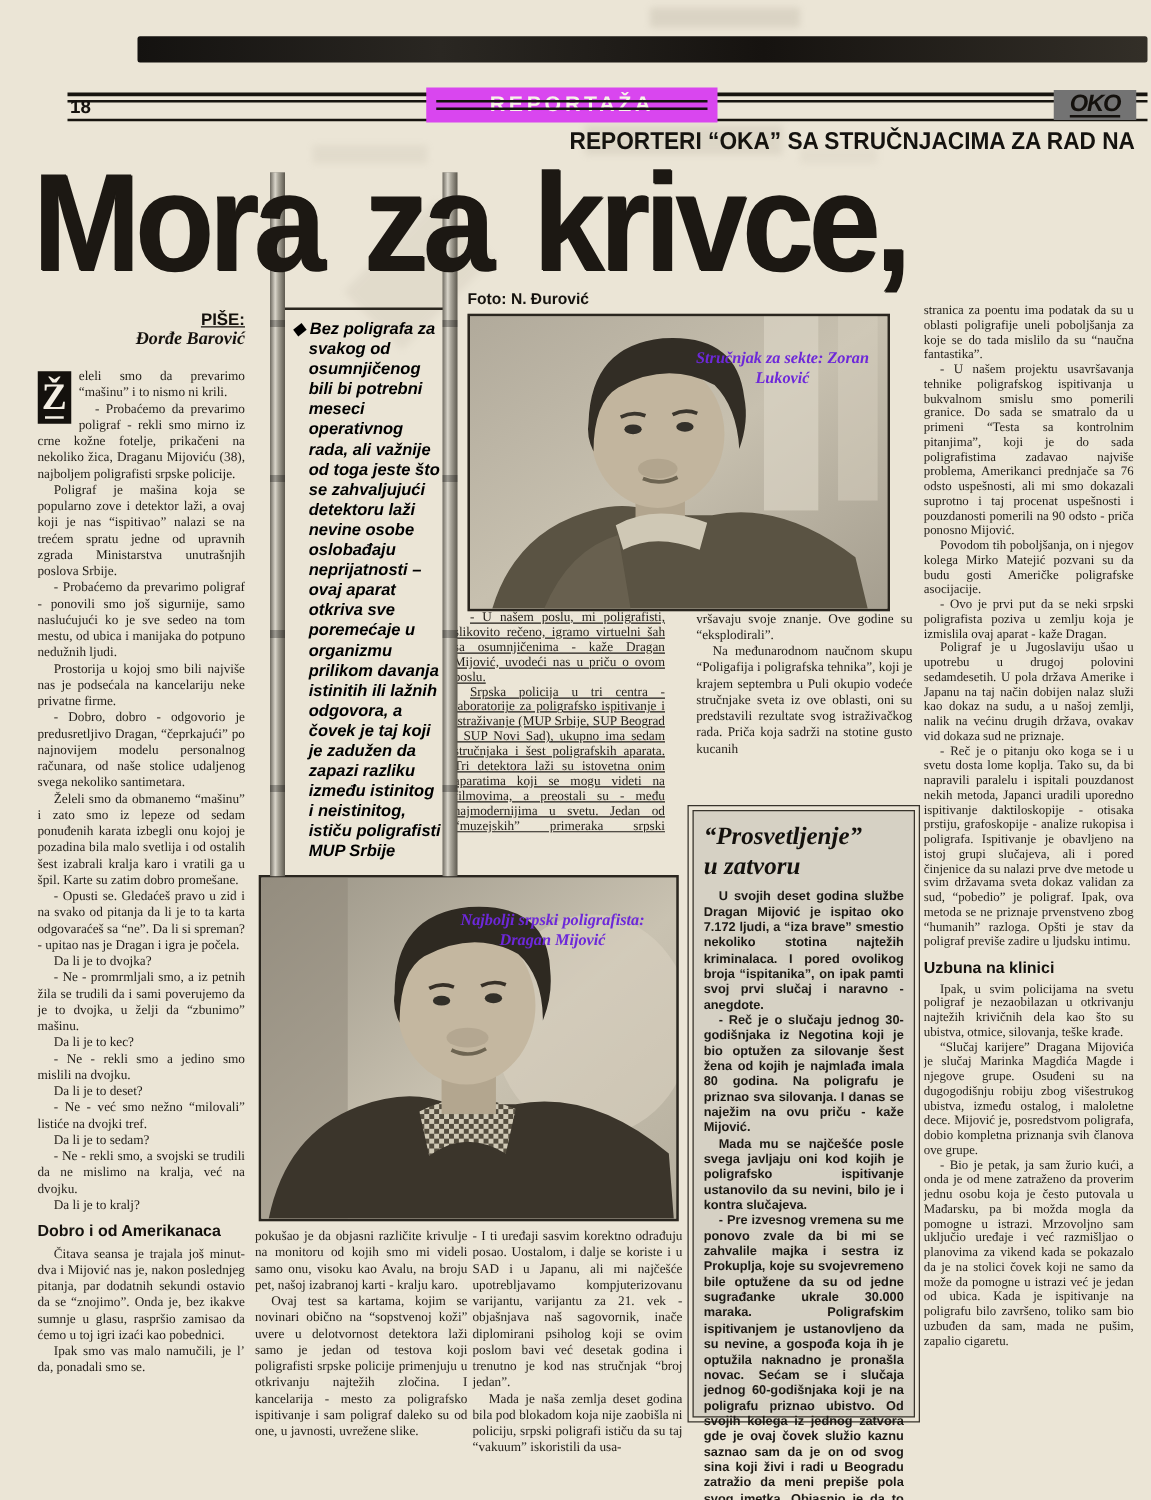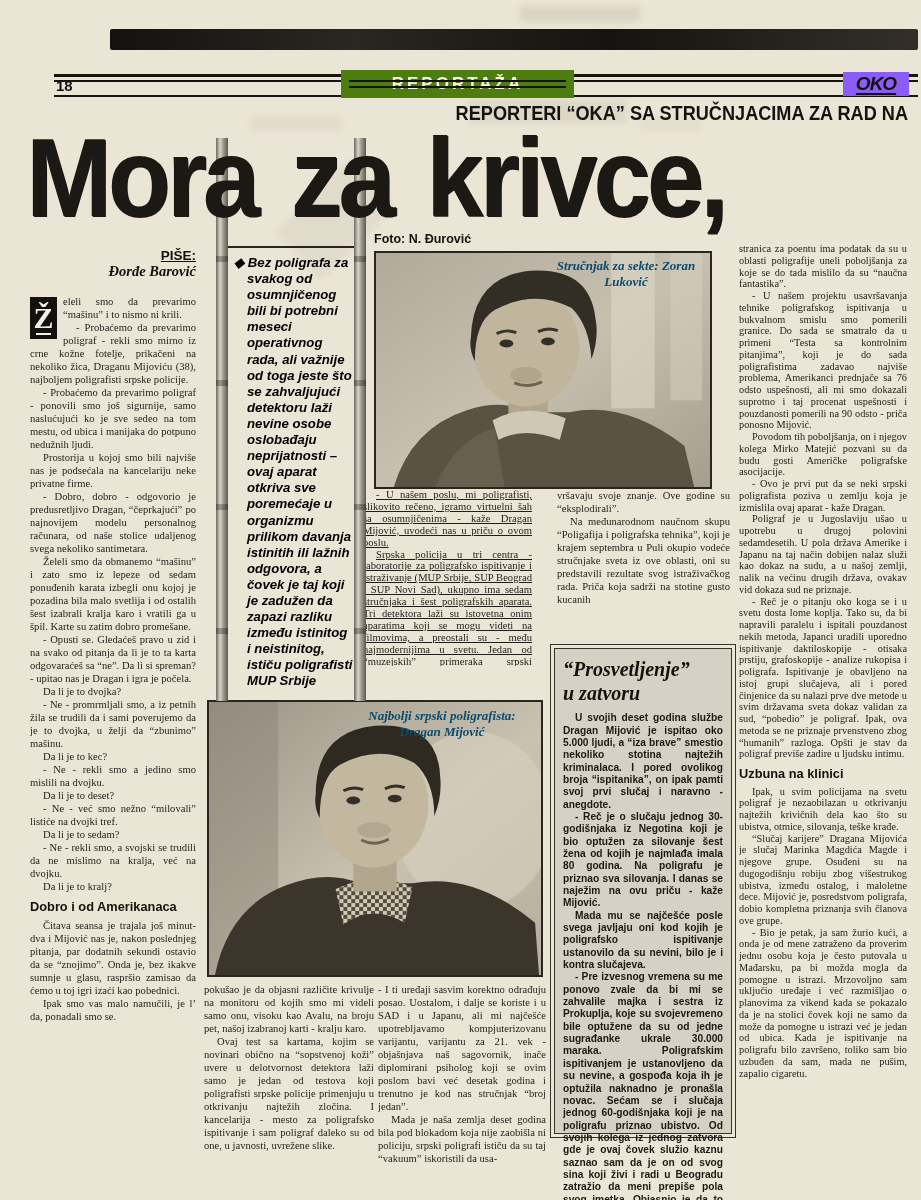--- a/index.html
+++ b/index.html
@@ -18,27 +18,27 @@
   .g3{left:250px;top:116px;width:92px;height:15px;opacity:.14;}
   .g4{left:640px;top:118px;width:62px;height:13px;opacity:.11;}
   .g5{left:520px;top:6px;width:120px;height:16px;opacity:.25;}
 
   
   .rule{background:#17140f;}
   .rule-a{left:54px;top:74px;width:864px;height:3px;}
   .rule-b{left:54px;top:80px;width:864px;height:1.5px;}
   .rule-c{left:54px;top:95px;width:864px;height:2px;}
   .page-number{left:56px;top:77px;font:bold 15px "Liberation Sans",sans-serif;color:#14110d;z-index:3;}
-  .section-banner{left:341px;top:70px;width:233px;height:28px;background:#4d7c0f;color:#f6f2e7;
+  .section-banner{left:341px;top:70px;width:233px;height:28px;background:#d946ef;color:#f6f2e7;
      display:flex;align-items:center;justify-content:center;font:bold 17px "Liberation Sans",sans-serif;
      letter-spacing:3px;z-index:3;}
   .section-banner::before,.section-banner::after{content:"";position:absolute;left:8px;right:8px;height:1.6px;background:#15130f;z-index:4;}
   .section-banner::before{top:10px;} .section-banner::after{top:16px;}
   .banner-text{position:relative;z-index:3;}
-  .logo{left:843px;top:72px;width:66px;height:24px;background:#8b5cf6;display:flex;align-items:center;
+  .logo{left:843px;top:72px;width:66px;height:24px;background:#737373;display:flex;align-items:center;
      justify-content:center;font:900 italic 19px "Liberation Sans",sans-serif;letter-spacing:-1px;
      color:#14110d;z-index:3;text-decoration:underline;text-decoration-thickness:2px;text-underline-offset:3px;}
 
   
   .kicker{top:102px;right:13px;width:540px;text-align:right;font:bold 19.5px "Liberation Sans",sans-serif;
      color:#15130f;transform:scaleX(.93);transform-origin:100% 50%;z-index:2;}
   .headline{left:26px;top:124px;width:894px;font:bold 103px/0.98 "Liberation Sans",sans-serif;
      letter-spacing:-4px;word-spacing:10px;color:#1c1813;white-space:nowrap;z-index:4;
      transform:scaleY(1.08);transform-origin:top left;text-shadow:1px 1px 0 #1c1813;}
 
@@ -58,21 +58,21 @@
   .byline{left:30px;top:248px;width:166px;text-align:right;z-index:2;}
   .byline-label{font:bold 13.5px "Liberation Sans",sans-serif;color:#14110d;text-decoration:underline;}
   .byline-author{font:bold italic 14.5px "Liberation Serif",serif;color:#14110d;}
 
   
   .photo{border:2px solid #2a261f;overflow:hidden;background:#bdb6a6;z-index:2;}
   .photo1{left:374px;top:251px;width:338px;height:238px;}
   .photo2{left:207px;top:700px;width:336px;height:277px;}
   .photo svg{display:block;width:100%;height:100%;}
   .photo-credit{left:374px;top:232px;font:bold 12.5px "Liberation Sans",sans-serif;color:#15120e;z-index:2;}
-  .photo-caption{font:bold italic 13px/1.25 "Liberation Serif",serif;text-align:center;color:#0c4a6e;z-index:3;}
+  .photo-caption{font:bold italic 13px/1.25 "Liberation Serif",serif;text-align:center;color:#6d28d9;z-index:3;margin-top:20px;}
   .cap1{left:548px;top:258px;width:156px;}
   .cap2{left:352px;top:708px;width:180px;}
 
   
   .body-col{font-size:10.6px;line-height:13px;text-align:justify;overflow:hidden;z-index:2;}
   .body-col p{margin:0;text-indent:13px;}
   .body-col p.ni{text-indent:0;}
   .col1{left:30px;top:295px;width:166px;height:868px;}
   .col2b{left:204px;top:983px;width:170px;height:214px;}
   .col3a{left:363px;top:489px;width:169px;height:177px;line-height:11.9px;text-decoration:underline;}
@@ -189,20 +189,21 @@
       <path d="M178 88 Q188 83 198 87" stroke="#362f26" stroke-width="3" fill="none"></path>
       <path d="M154 140 Q168 147 182 139" stroke="#6d6451" stroke-width="3" fill="none"></path>
       <ellipse cx="167" cy="130" rx="17" ry="8" fill="#a2957e" opacity=".45"></ellipse>
     </svg>
   </div>
   <div class="abs photo-caption cap2">Najbolji srpski poligrafista: Dragan Mijović</div>
 
   <div class="abs body-col col1">
     <p class="ni"><span class="dropcap">Ž</span><span>eleli smo da prevarimo “mašinu” i to nismo ni krili.</span></p>
     <p>- Probaćemo da prevarimo poligraf - rekli smo mirno iz crne kožne fotelje, prikačeni na nekoliko žica, Draganu Mijoviću (38), najboljem poligrafisti srpske policije.</p>
+    <p>Poligraf je mašina koja se popularno zove i detektor laži, a ovaj koji je nas “ispitivao” nalazi se na trećem spratu jedne od upravnih zgrada Ministarstva unutrašnjih poslova Srbije.</p>
     <p>- Probaćemo da prevarimo poligraf - ponovili smo još sigurnije, samo naslućujući ko je sve sedeo na tom mestu, od ubica i manijaka do potpuno nedužnih ljudi.</p>
     <p>Prostorija u kojoj smo bili najviše nas je podsećala na kancelariju neke privatne firme.</p>
     <p>- Dobro, dobro - odgovorio je predusretljivo Dragan, “čeprkajući” po najnovijem modelu personalnog računara, od naše stolice udaljenog svega nekoliko santimetara.</p>
     <p>Želeli smo da obmanemo “mašinu” i zato smo iz lepeze od sedam ponuđenih karata izbegli onu kojoj je pozadina bila malo svetlija i od ostalih šest izabrali kralja karo i vratili ga u špil. Karte su zatim dobro promešane.</p>
     <p>- Opusti se. Gledaćeš pravo u zid i na svako od pitanja da li je to ta karta odgovaraćeš sa “ne”. Da li si spreman? - upitao nas je Dragan i igra je počela.</p>
     <p>Da li je to dvojka?</p>
     <p>- Ne - promrmljali smo, a iz petnih žila se trudili da i sami poverujemo da je to dvojka, u želji da “zbunimo” mašinu.</p>
     <p>Da li je to kec?</p>
     <p>- Ne - rekli smo a jedino smo mislili na dvojku.</p>
     <p>Da li je to deset?</p>
@@ -233,21 +234,21 @@
   <div class="abs body-col col4a">
     <p class="ni">vršavaju svoje znanje. Ove godine su “eksplodirali”.</p>
     <p>Na međunarodnom naučnom skupu “Poligafija i poligrafska tehnika”, koji je krajem septembra u Puli okupio vodeće stručnjake sveta iz ove oblasti, oni su predstavili rezultate svog istraživačkog rada. Priča koja sadrži na stotine gusto kucanih</p>
   </div>
 
   <div class="abs sidebar">
     <div class="sidebar-inner">
       <div class="sidebar-title">“Prosvetljenje”</div>
       <div class="sidebar-title">u zatvoru</div>
       <div class="sidebar-body">
-        <p>U svojih deset godina službe Dragan Mijović je ispitao oko 5.000 ljudi, a “iza brave” smestio nekoliko stotina najtežih kriminalaca. I pored ovolikog broja “ispitanika”, on ipak pamti svoj prvi slučaj i naravno - anegdote.</p>
+        <p>U svojih deset godina službe Dragan Mijović je ispitao oko 7.172 ljudi, a “iza brave” smestio nekoliko stotina najtežih kriminalaca. I pored ovolikog broja “ispitanika”, on ipak pamti svoj prvi slučaj i naravno - anegdote.</p>
         <p>- Reč je o slučaju jednog 30-godišnjaka iz Negotina koji je bio optužen za silovanje šest žena od kojih je najmlađa imala 80 godina. Na poligrafu je priznao sva silovanja. I danas se naježim na ovu priču - kaže Mijović.</p>
         <p>Mada mu se najčešće posle svega javljaju oni kod kojih je poligrafsko ispitivanje ustanovilo da su nevini, bilo je i kontra slučajeva.</p>
         <p>- Pre izvesnog vremena su me ponovo zvale da bi mi se zahvalile majka i sestra iz Prokuplja, koje su svojevremeno bile optužene da su od jedne sugrađanke ukrale 30.000 maraka. Poligrafskim ispitivanjem je ustanovljeno da su nevine, a gospođa koja ih je optužila naknadno je pronašla novac. Sećam se i slučaja jednog 60-godišnjaka koji je na poligrafu priznao ubistvo. Od svojih kolega iz jednog zatvora gde je ovaj čovek služio kaznu saznao sam da je on od svog sina koji živi i radi u Beogradu zatražio da meni prepiše pola svog imetka. Objasnio je da to čini jer sam ga ja “prosvetlio”, da je zahvaljujući meni shvatio da se ništa ne može sakriti - kaže Dragan Mijović.</p>
       </div>
     </div>
   </div>
 
   <div class="abs body-col col5">
     <p class="ni">stranica za poentu ima podatak da su u oblasti poligrafije uneli poboljšanja za koje se do tada mislilo da su “naučna fantastika”.</p>
     <p>- U našem projektu usavršavanja tehnike poligrafskog ispitivanja u bukvalnom smislu smo pomerili granice. Do sada se smatralo da u primeni “Testa sa kontrolnim pitanjima”, koji je do sada poligrafistima zadavao najviše problema, Amerikanci prednjače sa 76 odsto uspešnosti, ali mi smo dokazali suprotno i taj procenat uspešnosti i pouzdanosti pomerili na 90 odsto - priča ponosno Mijović.</p>

